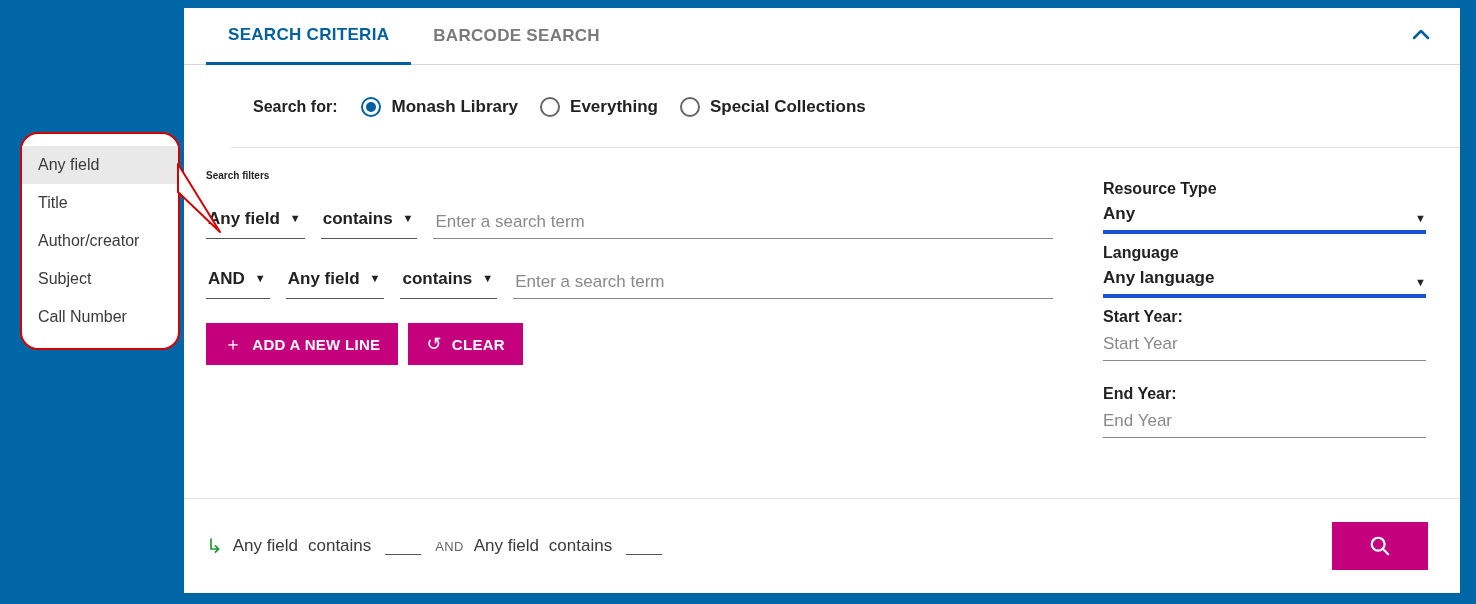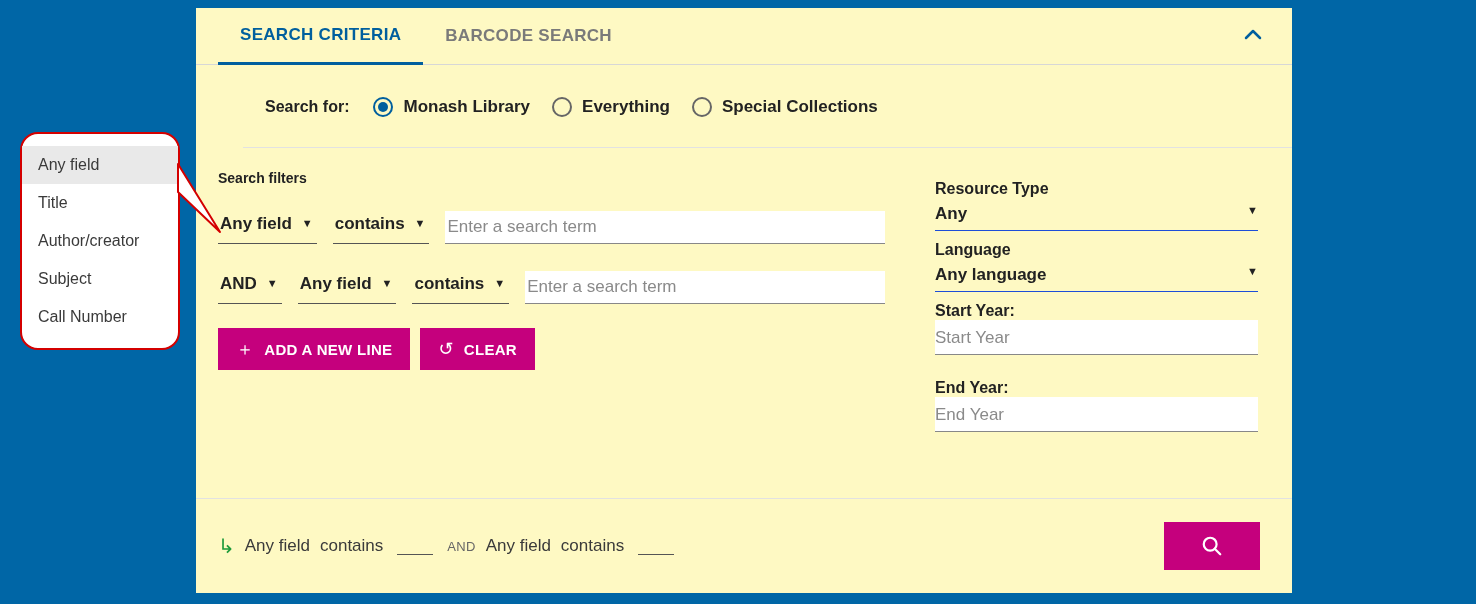--- a/index.html
+++ b/index.html
@@ -7,25 +7,25 @@
       font-family: "Segoe UI", Arial, sans-serif;
       background: #0066a6;
       width: 1476px;
       height: 604px;
       position: relative;
       font-size: 15px;
       color: #222;
     }
     .panel {
       position: absolute;
-      left: 196px;
+      left: 184px;
       top: 8px;
-      width: 1096px;
+      width: 1276px;
       height: 585px;
-      background: #fef9c3;
+      background: #ffffff;
     }
     .tabs {
       display: flex;
       align-items: center;
       border-bottom: 1px solid #d7d7d7;
       height: 57px;
       padding-left: 22px;
       position: relative;
     }
     .tab {
@@ -70,21 +70,21 @@
     }
     .radio-outer.selected { border-color: #005f9e; }
     .radio-dot { width: 10px; height: 10px; border-radius: 50%; background: #005f9e; }
     .mid-section {
       display: flex;
       padding: 22px;
       gap: 50px;
     }
     .filters-col { flex: 1; }
     .sidecol { width: 335px; padding-right: 12px; }
-    .filters-title { font-size: 14px; font-weight: 700; margin-bottom: 22px; }
+    .filters-title { font-size: 10px; font-weight: 700; margin-bottom: 22px; }
     .filter-row { display: flex; align-items: flex-end; gap: 16px; margin-bottom: 24px; }
     .dd {
       display: inline-flex; align-items: center; gap: 10px;
       border-bottom: 1px solid #555; height: 36px; font-size: 17px; font-weight: 700;
       padding: 0 4px 4px 2px; cursor: pointer;
     }
     .dd .tri { font-size: 11px; position: relative; top: -1px; }
     .term-input {
       flex: 1; border: none; border-bottom: 1px solid #888;
       font-size: 17px; padding: 6px 2px 6px 2px; outline: none;
@@ -94,22 +94,22 @@
     .btn-row { display: flex; gap: 10px; margin-top: 18px; }
     .btn {
       background: #c5007d; color: #fff; border: none;
       height: 42px; padding: 0 18px; font-size: 15px; font-weight: 700;
       letter-spacing: 0.3px; display: inline-flex; align-items: center; gap: 10px;
       cursor: pointer;
     }
     .btn .ic { font-size: 18px; font-weight: 400; }
     .side-label { font-size: 16px; font-weight: 700; margin-top: 10px; }
     .side-dd {
-      display: flex; justify-content: space-between; align-items: flex-start;
-      border-bottom: 1px solid #1d4ed8; font-size: 17px; font-weight: 700;
+      display: flex; justify-content: space-between; align-items: flex-end;
+      border-bottom: 4px solid #1d4ed8; font-size: 17px; font-weight: 700;
       padding: 6px 0 6px 0; cursor: pointer; margin-bottom: 8px;
     }
     .side-dd .tri { font-size: 11px; }
     .side-input {
       border: none; border-bottom: 1px solid #888; width: 100%;
       font-size: 17px; padding: 8px 0 6px 0; outline: none; font-family: inherit;
       margin-bottom: 14px;
     }
     .side-input::placeholder { color: #8a8a8a; }
     .bottom {

